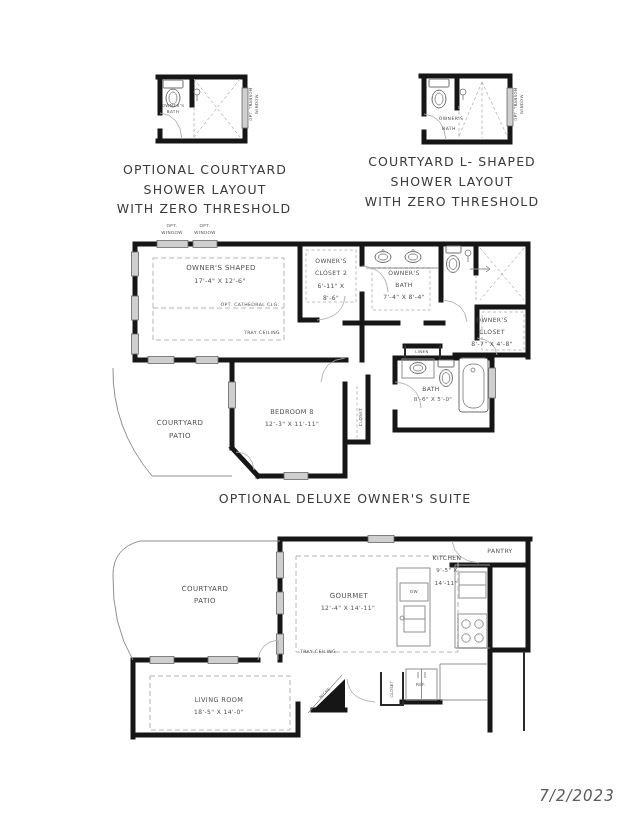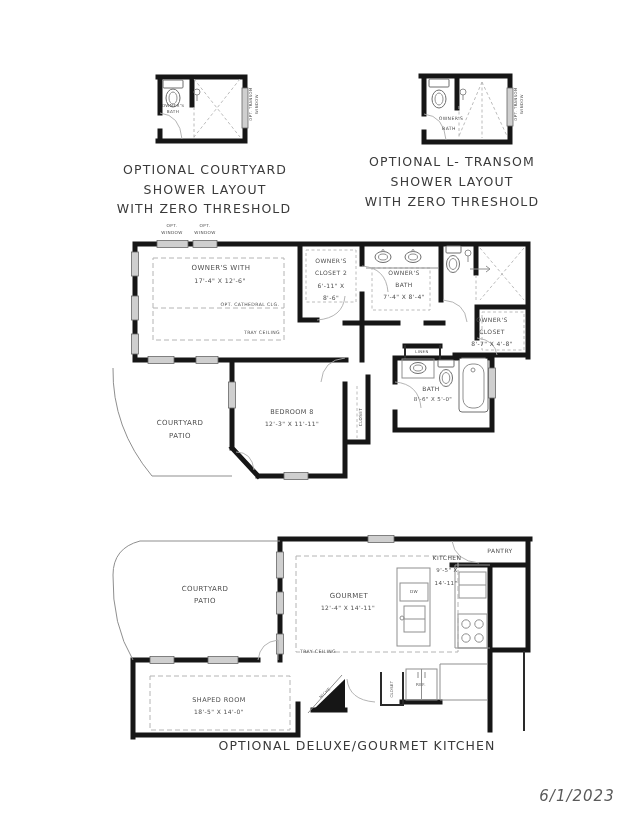--- a/index.html
+++ b/index.html
@@ -184,29 +184,29 @@
 <div class="lbl s38 vert" style="left:251px;top:104px">OPT. TRANSOM</div>
 <div class="lbl s38 vert" style="left:257px;top:104px">WINDOW</div>
 <div class="lbl cap" style="left:205px;top:170px">OPTIONAL COURTYARD</div>
 <div class="lbl cap" style="left:205px;top:190px">SHOWER LAYOUT</div>
 <div class="lbl cap" style="left:204px;top:209px">WITH ZERO THRESHOLD</div>
 
 <div class="lbl s45" style="left:451px;top:119px">OWNER'S</div>
 <div class="lbl s45" style="left:449px;top:129px">BATH</div>
 <div class="lbl s38 vert" style="left:516px;top:104px">OPT. TRANSOM</div>
 <div class="lbl s38 vert" style="left:522px;top:104px">WINDOW</div>
-<div class="lbl cap" style="left:452px;top:162px">OPTIONAL L- TRANSOM</div>
+<div class="lbl cap" style="left:452px;top:162px">COURTYARD L- SHAPED</div>
 <div class="lbl cap" style="left:452px;top:182px">SHOWER LAYOUT</div>
 <div class="lbl cap" style="left:452px;top:202px">WITH ZERO THRESHOLD</div>
 
 <div class="lbl s4" style="left:172px;top:226px">OPT.</div>
 <div class="lbl s4" style="left:172px;top:233px">WINDOW</div>
 <div class="lbl s4" style="left:205px;top:226px">OPT.</div>
 <div class="lbl s4" style="left:205px;top:233px">WINDOW</div>
-<div class="lbl s7" style="left:221px;top:268px">OWNER'S WITH</div>
+<div class="lbl s7" style="left:221px;top:268px">OWNER'S SHAPED</div>
 <div class="lbl s62" style="left:220px;top:281px">17'-4" X 12'-6"</div>
 <div class="lbl s45" style="left:250px;top:305px">OPT. CATHEDRAL CLG.</div>
 <div class="lbl s45" style="left:262px;top:333px">TRAY CEILING</div>
 <div class="lbl s6" style="left:331px;top:261px">OWNER'S</div>
 <div class="lbl s6" style="left:331px;top:273px">CLOSET 2</div>
 <div class="lbl s6" style="left:331px;top:286px">6'-11" X</div>
 <div class="lbl s6" style="left:331px;top:298px">8'-6"</div>
 <div class="lbl s6" style="left:404px;top:273px">OWNER'S</div>
 <div class="lbl s6" style="left:404px;top:285px">BATH</div>
 <div class="lbl s6" style="left:404px;top:297px">7'-4" X 8'-4"</div>
@@ -214,33 +214,33 @@
 <div class="lbl s6" style="left:492px;top:332px">CLOSET</div>
 <div class="lbl s6" style="left:492px;top:344px">8'-7" X 4'-8"</div>
 <div class="lbl s38" style="left:422px;top:352px">LINEN</div>
 <div class="lbl s6" style="left:431px;top:389px">BATH</div>
 <div class="lbl s55" style="left:433px;top:400px">8'-6" X 5'-0"</div>
 <div class="lbl s65" style="left:292px;top:412px">BEDROOM 8</div>
 <div class="lbl s6" style="left:292px;top:424px">12'-3" X 11'-11"</div>
 <div class="lbl s4 vert" style="left:361px;top:417px">CLOSET</div>
 <div class="lbl s7" style="left:180px;top:423px">COURTYARD</div>
 <div class="lbl s7" style="left:180px;top:436px">PATIO</div>
+<div class="lbl cap" style="left:345px;top:499px">OPTIONAL DELUXE OWNER'S SUITE</div>
 
 <div class="lbl s7" style="left:205px;top:589px">COURTYARD</div>
 <div class="lbl s7" style="left:205px;top:601px">PATIO</div>
 <div class="lbl s7" style="left:349px;top:596px">GOURMET</div>
 <div class="lbl s6" style="left:348px;top:608px">12'-4" X 14'-11"</div>
 <div class="lbl s45" style="left:318px;top:652px">TRAY CEILING</div>
 <div class="lbl s6" style="left:447px;top:558px">KITCHEN</div>
 <div class="lbl s55" style="left:447px;top:571px">9'-5" X</div>
 <div class="lbl s55" style="left:446px;top:584px">14'-11"</div>
 <div class="lbl s6" style="left:500px;top:551px">PANTRY</div>
 <div class="lbl s4" style="left:414px;top:592px">DW</div>
 <div class="lbl s4" style="left:421px;top:685px">REF.</div>
 <div class="lbl s38 vert" style="left:392px;top:689px">CLOSET</div>
 <div class="lbl s38 diag" style="left:325px;top:693px">NICHE</div>
-<div class="lbl s65" style="left:219px;top:700px">SHAPED ROOM</div>
+<div class="lbl s65" style="left:219px;top:700px">LIVING ROOM</div>
 <div class="lbl s6" style="left:219px;top:712px">18'-5" X 14'-0"</div>
-<div class="lbl cap" style="left:357px;top:746px">OPTIONAL DELUXE/GOURMET KITCHEN</div>
-
-<div class="lbl date" style="left:577px;top:796px">6/1/2023</div>
+
+<div class="lbl date" style="left:577px;top:796px">7/2/2023</div>
 
 </div>
 
 </body></html>

